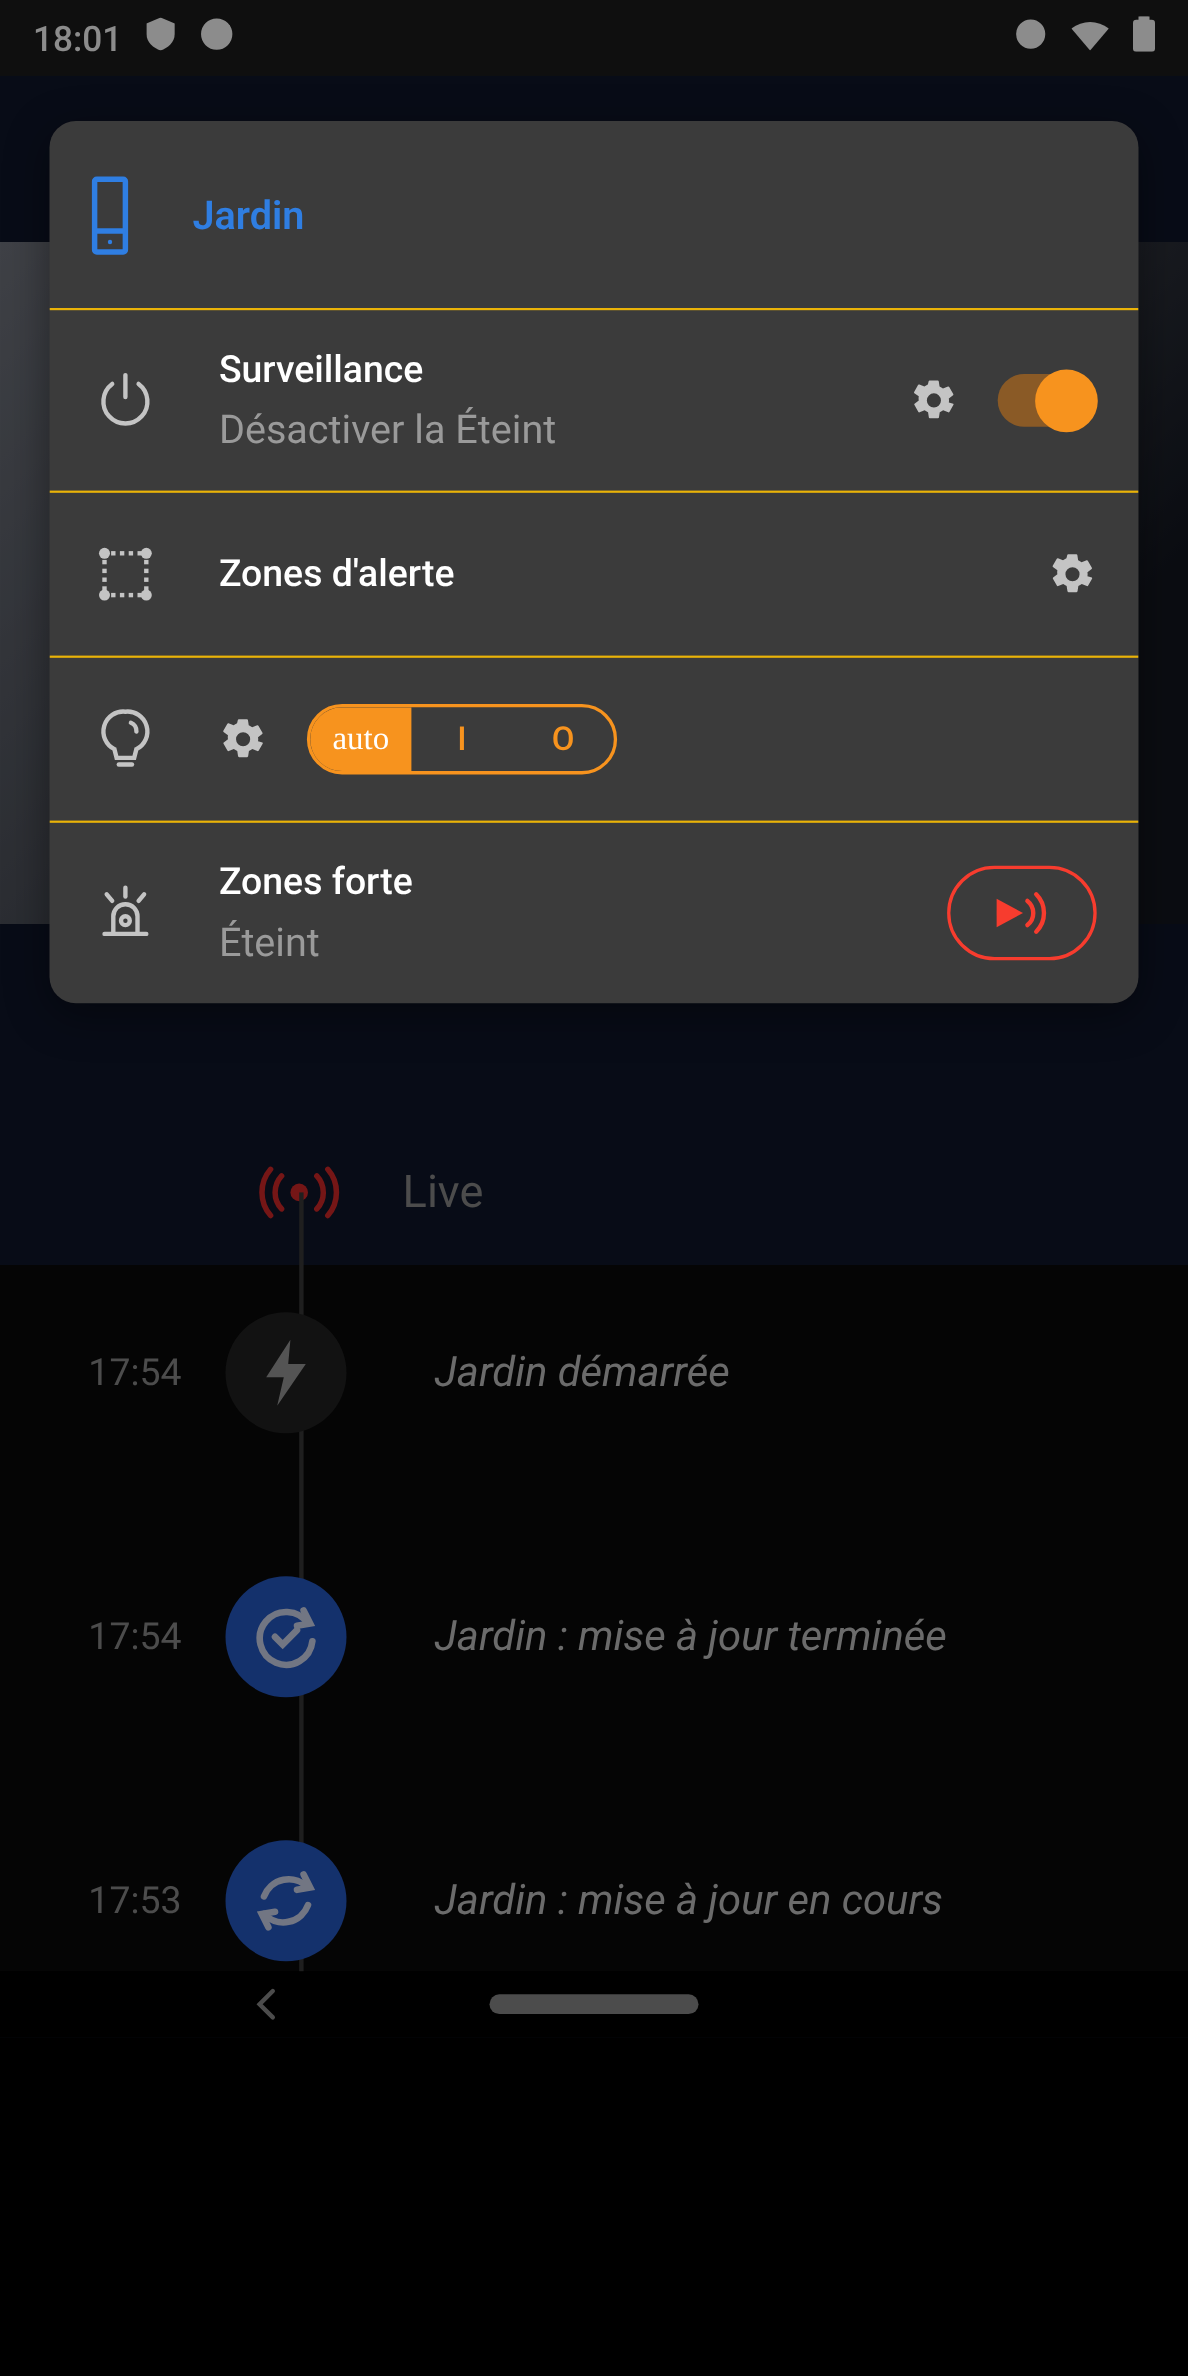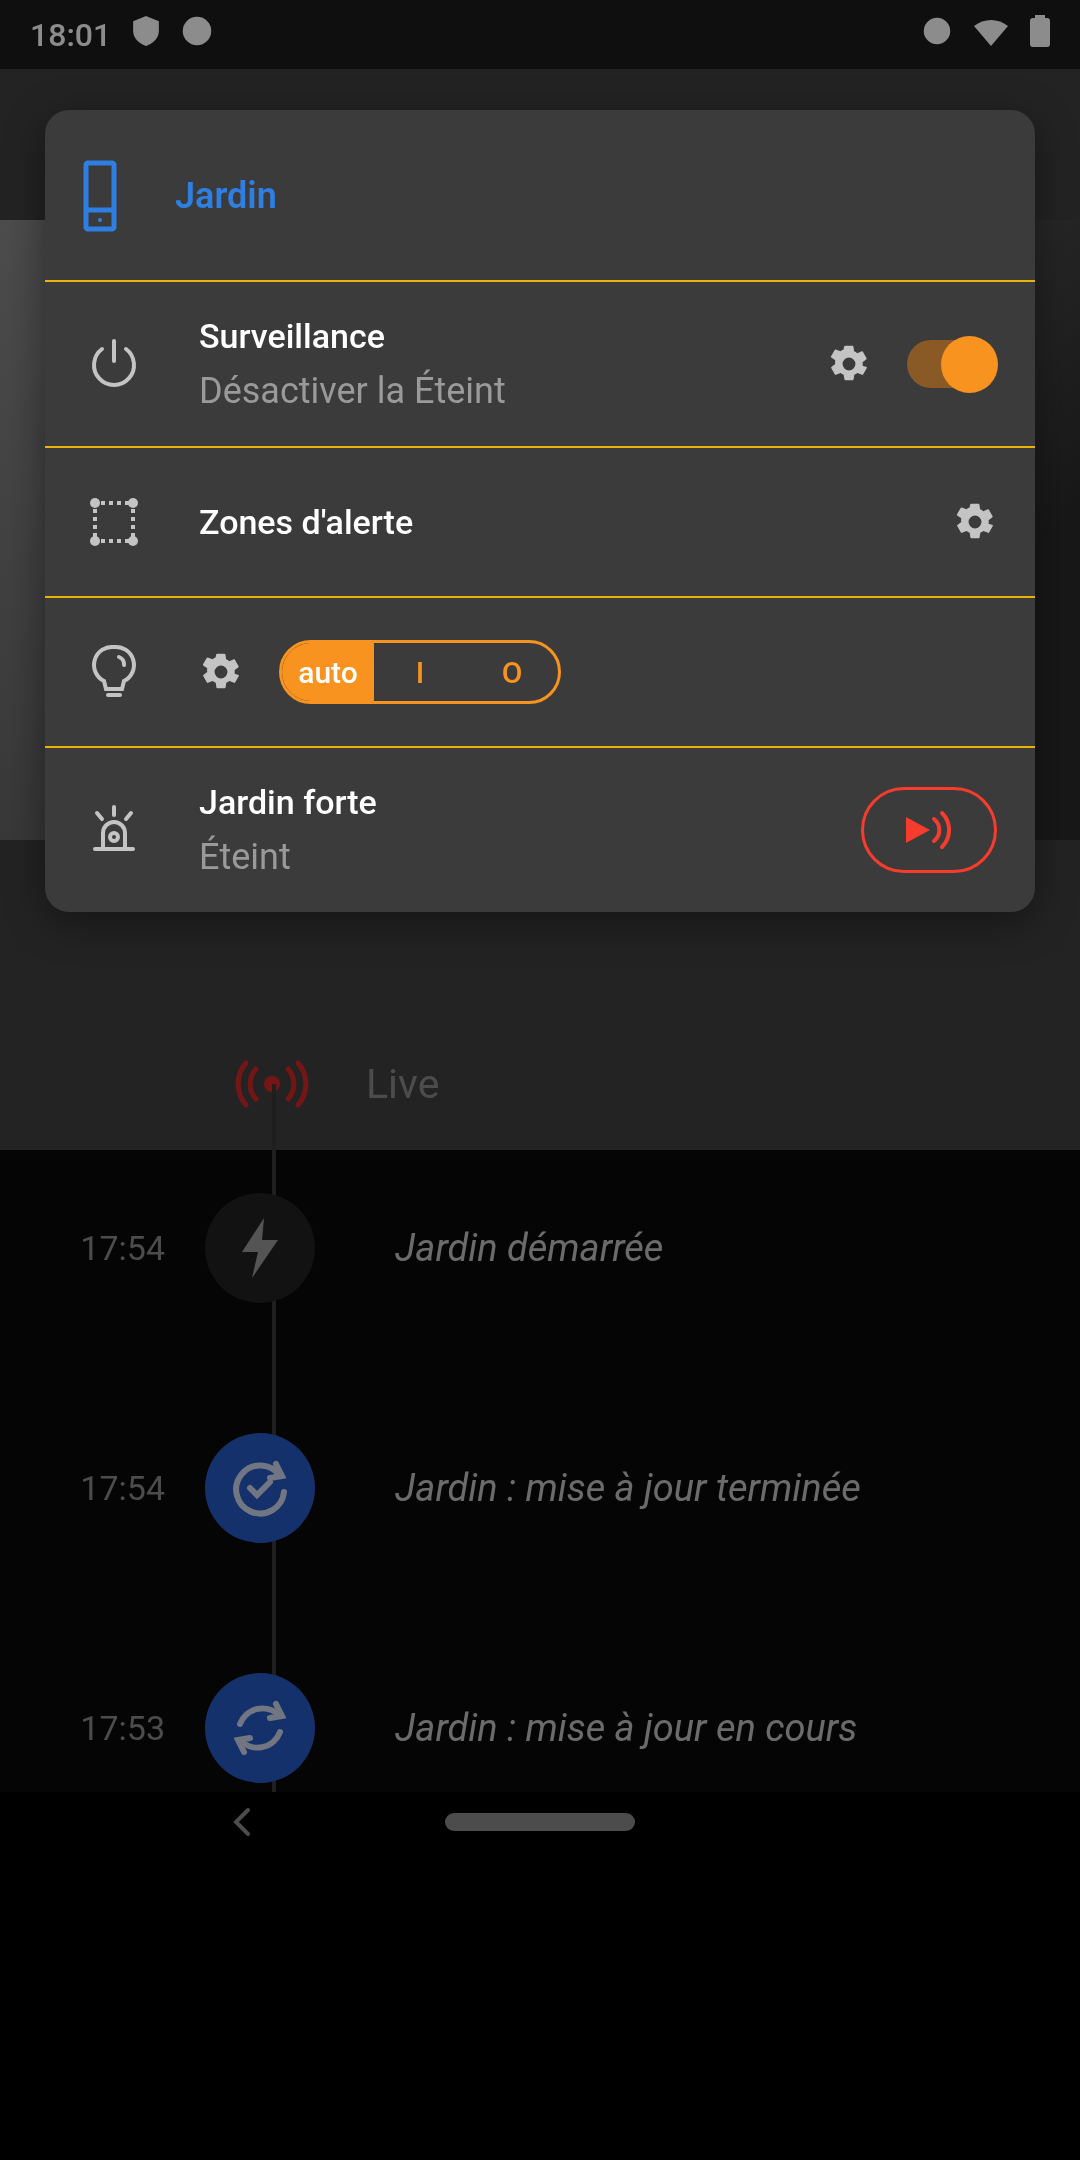--- a/index.html
+++ b/index.html
@@ -1,17 +1,17 @@
 <!DOCTYPE html>
 <html><head>
 <meta charset="utf-8">
 <style>
   * { margin:0; padding:0; box-sizing:border-box; }
   html,body { width:1080px; height:2160px; background:#000; font-family:-apple-system,BlinkMacSystemFont,"Segoe UI",Roboto,sans-serif; overflow:hidden; }
-  .screen { width:1080px; height:1852px; background:#404040; position:relative; }
+  .screen { width:1080px; height:1852px; background:#0f172a; position:relative; }
 
   
   .statusbar { height:69px; background:#1d1d1d; display:flex; align-items:center; justify-content:space-between; padding:0 30px; color:#fff; font-size:32px; font-weight:500; }
   .statusbar .left, .statusbar .right { display:flex; align-items:center; gap:22px; }
   .statusbar svg { fill:#fff; }
 
   
   .bg-video { position:absolute; top:220px; left:0; width:100%; height:620px; background:linear-gradient(135deg,#d8d8d8 0%,#888 40%,#1a1a1a 80%); opacity:.5; }
   .bg-dark { position:absolute; top:1150px; left:0; right:0; bottom:0; background:#0a0a0a; }
 
@@ -27,21 +27,21 @@
   .row-sub { color:#9a9a9a; font-size:36px; }
   .row-ctrls { display:flex; align-items:center; gap:36px; }
   .gear { width:44px; height:44px; display:flex; align-items:center; justify-content:center; cursor:pointer; }
   .gear svg { fill:#c4c4c4; }
 
   .switch { width:90px; height:48px; background:#8a5a26; border-radius:24px; position:relative; cursor:pointer; }
   .switch .knob { position:absolute; right:-1px; top:-4px; width:57px; height:57px; background:#f7931e; border-radius:50%; }
 
   .segmented { display:flex; border:3px solid #f7931e; border-radius:32px; overflow:hidden; height:64px; }
   .seg { width:92px; display:flex; align-items:center; justify-content:center; color:#f7931e; font-size:30px; font-weight:500; cursor:pointer; }
-  .seg.active { background:#f7931e; color:#fff; }
+  .seg.active { background:#f7931e; color:#fff;font-family:Liberation Serif, serif; }
 
   .alarm-btn { width:136px; height:86px; border:3px solid #f73c2e; border-radius:44px; display:flex; align-items:center; justify-content:center; cursor:pointer; }
 
   
   .timeline { position:absolute; top:1040px; left:0; right:0; bottom:60px; z-index:5; }
   .tl-line { position:absolute; left:272px; top:44px; bottom:0; width:4px; background:#3a3a3a; }
   .tl-head { display:flex; align-items:center; gap:56px; padding-left:234px; height:88px; }
   .live-dot svg { display:block; }
   .tl-head span { color:#8a8a8a; font-size:41px; }
   .tl-item { position:relative; display:flex; align-items:center; height:240px; }
@@ -257,21 +257,21 @@
         <svg width="54" height="54" viewBox="0 0 54 54" fill="none" stroke="#c4c4c4" stroke-width="4" stroke-linecap="round">
           <path d="M16 46 V30 A11 11 0 0 1 38 30 V46"></path>
           <line x1="8" y1="46" x2="46" y2="46"></line>
           <circle cx="27" cy="34" r="4"></circle>
           <line x1="27" y1="4" x2="27" y2="12"></line>
           <line x1="10" y1="10" x2="15" y2="16"></line>
           <line x1="44" y1="10" x2="39" y2="16"></line>
         </svg>
       </div>
       <div class="row-text">
-        <div class="row-title">Jardin forte</div>
+        <div class="row-title">Zones forte</div>
         <div class="row-sub">Éteint</div>
       </div>
       <div class="row-ctrls">
         <div class="alarm-btn">
           <svg width="54" height="42" viewBox="0 0 54 42" fill="#f73c2e">
             <path d="M4 8 L28 21 L4 34 Z"></path>
             <path d="M32 10 A14 14 0 0 1 32 32" fill="none" stroke="#f73c2e" stroke-width="4" stroke-linecap="round"></path>
             <path d="M40 4 A24 24 0 0 1 40 38" fill="none" stroke="#f73c2e" stroke-width="4" stroke-linecap="round"></path>
           </svg>
         </div>

